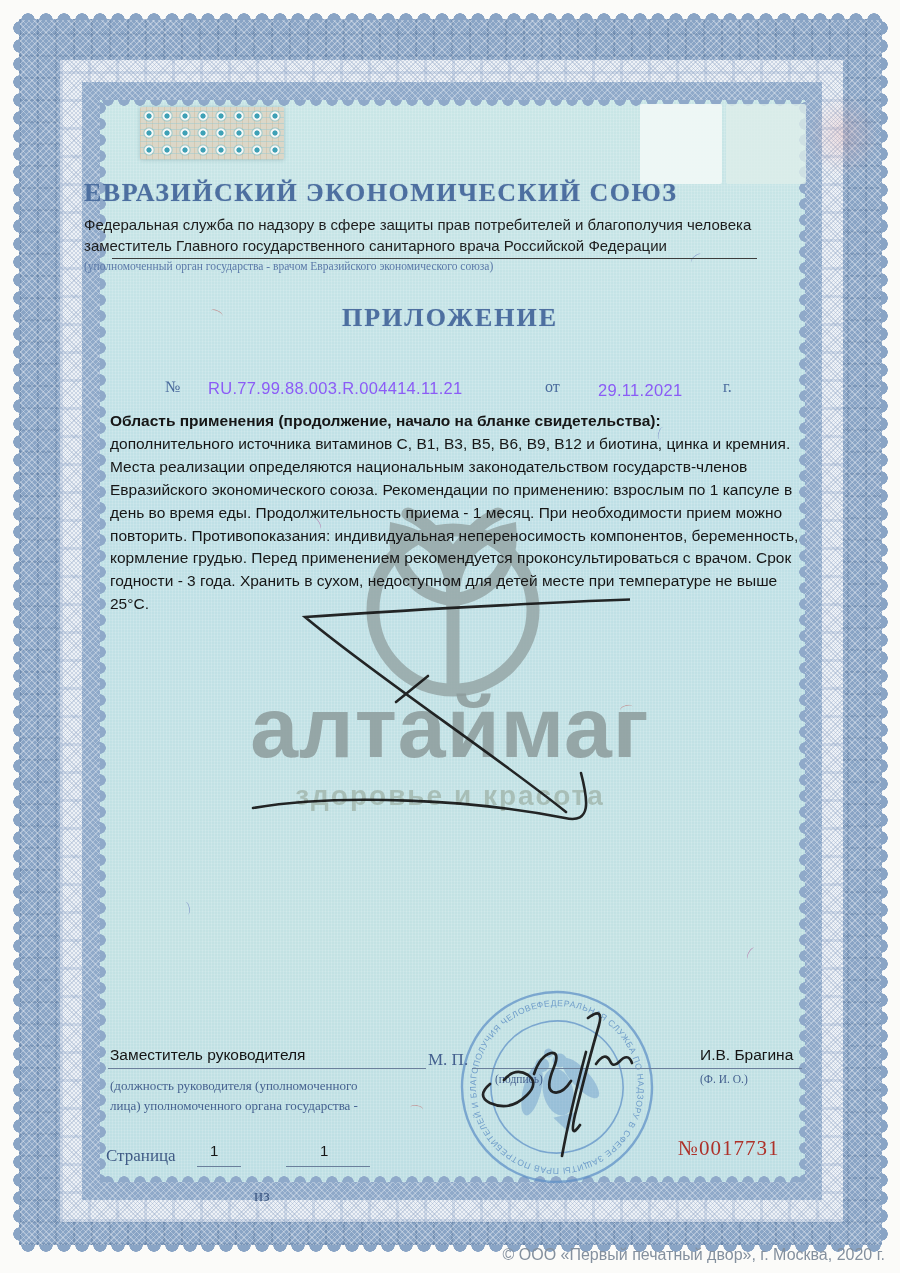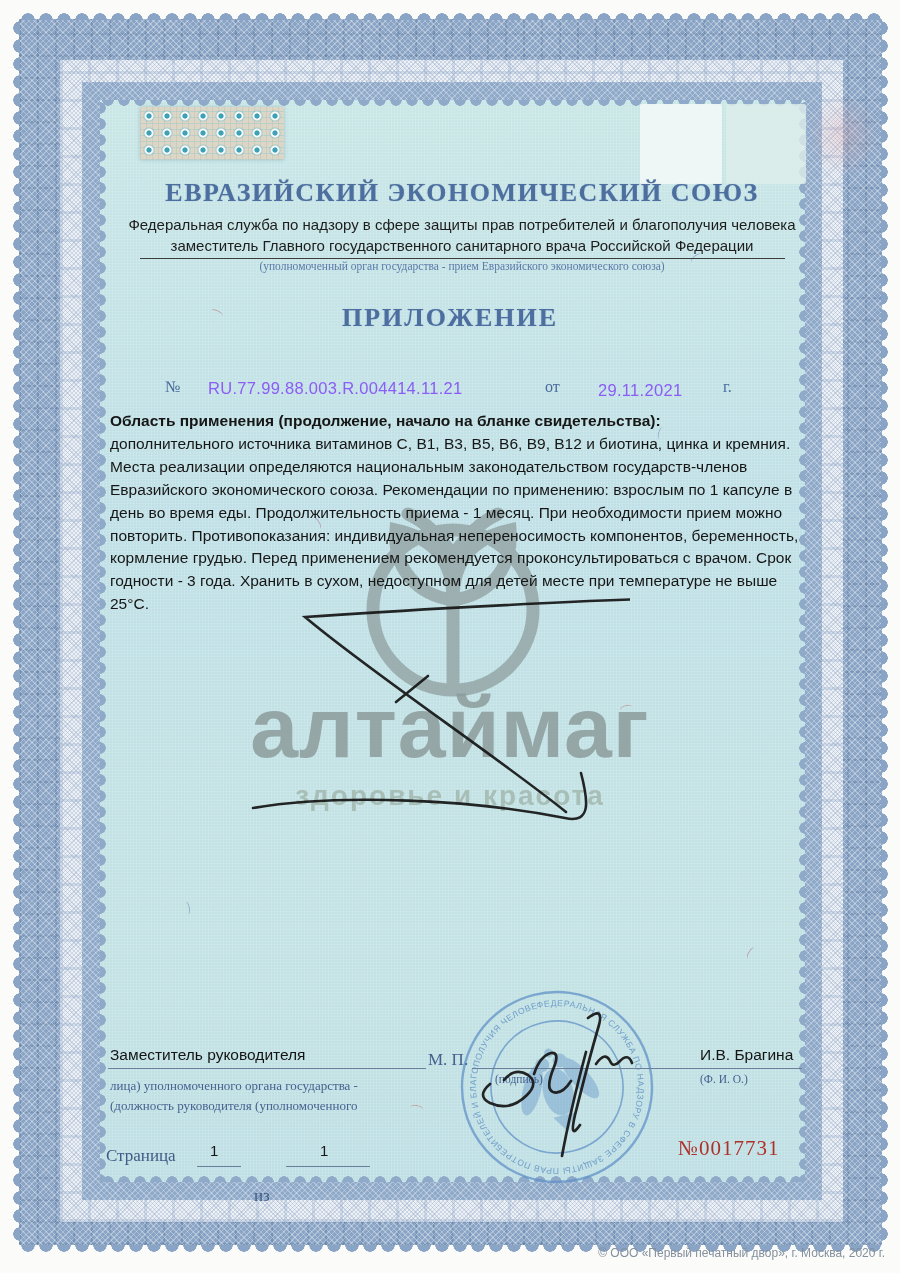--- a/index.html
+++ b/index.html
@@ -53,21 +53,21 @@
         repeating-linear-gradient(0deg,rgba(150,200,205,.5) 0 1px,transparent 1px 6px),
         repeating-linear-gradient(90deg,rgba(210,190,160,.6) 0 1px,transparent 1px 6px);
       background-size:18px 17px,18px 17px,auto,auto;box-shadow:0 0 4px rgba(120,160,170,.5);}
   .patch1{position:absolute;left:640px;top:104px;width:82px;height:80px;background:#eff8f5;opacity:.95;border-radius:2px;}
   .patch2{position:absolute;left:726px;top:104px;width:80px;height:80px;background:#ddeeea;opacity:.8;border-radius:2px;}
   .blush{position:absolute;left:795px;top:80px;width:95px;height:110px;
       background:radial-gradient(closest-side,rgba(225,160,160,.28),transparent 75%);}
   .fiber{position:absolute;width:13px;height:6px;border-top:1px solid;border-radius:50%;opacity:.55;}
   
   .txt{position:absolute;z-index:3;}
-  .header-block{left:112px;top:178px;width:700px;text-align:center;}
+  .header-block{left:84px;top:178px;width:700px;text-align:left;}
   .union-title{font-family:"Liberation Serif",serif;font-weight:bold;font-size:26px;
       letter-spacing:1.5px;color:#4d6fa0;text-shadow:0 0 1px rgba(77,111,160,.45);}
   .authority{font-size:15px;color:#1d1d1d;line-height:1.42;margin-top:6px;}
   .rule{width:645px;border-top:1.4px solid #3c3c3c;margin:1px auto 1px auto;}
   .authority-note{font-family:"Liberation Serif",serif;font-size:11.5px;color:#5b79a8;margin-top:1px;}
   .doc-title{left:100px;top:303px;width:700px;text-align:center;font-family:"Liberation Serif",serif;
       font-weight:bold;font-size:26px;letter-spacing:2px;color:#4d6fa0;text-shadow:0 0 1px rgba(77,111,160,.4);}
   .doc-subtitle{left:100px;top:346px;width:700px;text-align:center;font-family:"Liberation Serif",serif;
       font-weight:bold;font-size:19px;color:#4d6fa0;}
   .reg-label{font-family:"Liberation Serif",serif;font-size:16px;color:#4a6a9c;}
@@ -85,21 +85,21 @@
   .pos-title{left:110px;top:1046px;font-size:15.5px;color:#141414;}
   .u-line{position:absolute;border-top:1.2px solid #6b7f9b;z-index:3;}
   .small-note{font-family:"Liberation Serif",serif;font-size:13px;color:#45618f;line-height:1.5;}
   .mp{left:428px;top:1050px;font-family:"Liberation Serif",serif;font-size:17px;color:#45618f;}
   .caption{font-family:"Liberation Serif",serif;font-size:11.5px;color:#45618f;}
   .signer{left:700px;top:1046px;font-size:15.5px;color:#141414;text-align:center;}
   .page-row-label{font-family:Liberation Serif, serif;font-size:17px;color:#3f5a85;}
   .page-num{font-size:15px;color:#161616;}
   .form-number{left:678px;top:1136px;font-family:"Liberation Serif",serif;font-size:21px;
       letter-spacing:1px;color:#ae3129;}
-  .printer{position:absolute;right:15px;top:1246px;font-size:12px;color:#84909e;z-index:3;}
+  .printer{position:absolute;right:15px;top:1246px;font-size:16px;color:#84909e;z-index:3;}
   svg{display:block;}
 </style>
 </head>
 <body>
 
 <div class="page">
 
   <div class="band b1"></div>
   <div class="sc sc-h sc-out-top"></div>
   <div class="sc sc-h sc-out-bot"></div>
@@ -127,21 +127,21 @@
   <div class="patch2"></div>
   <div class="blush"></div>
 
   <div class="txt header-block">
     <div class="union-title">ЕВРАЗИЙСКИЙ ЭКОНОМИЧЕСКИЙ СОЮЗ</div>
     <div class="authority">
       <div>Федеральная служба по надзору в сфере защиты прав потребителей и благополучия человека</div>
       <div>заместитель Главного государственного санитарного врача Российской Федерации</div>
     </div>
     <div class="rule"></div>
-    <div class="authority-note">(уполномоченный орган государства - прием Евразийского экономического союза)</div>
+    <div class="authority-note">(уполномоченный орган государства - врачом Евразийского экономического союза)</div>
   </div>
 
   <div class="txt doc-title">ПРИЛОЖЕНИЕ</div>
 
   <div class="txt reg-label" style="left:165px;top:378px;">№</div>
   <div class="txt reg-value" style="left:208px;top:379px;">RU.77.99.88.003.R.004414.11.21</div>
   <div class="txt reg-label" style="left:545px;top:378px;">от</div>
   <div class="txt reg-value" style="left:598px;top:381px;">29.11.2021</div>
   <div class="txt reg-label" style="left:723px;top:378px;">г.</div>
 
@@ -199,22 +199,22 @@
       <path d="M66 62 q6 -18 17 -21 q9 -1 3 14 q-9 22 -1 25 q9 3 18 -11"></path>
       <path d="M120 6 q16 -12 11 7 q-10 34 -24 90 q-6 26 5 10"></path>
       <path d="M118 40 q-16 60 -24 104"></path>
       <path d="M128 52 q9 -13 14 -3 q3 7 9 1 q9 -10 13 1"></path>
     </g>
   </svg>
 
   <div class="txt pos-title">Заместитель  руководителя</div>
   <div class="u-line" style="left:108px;top:1068px;width:318px;"></div>
   <div class="txt small-note" style="left:110px;top:1076px;width:330px;">
+    <div>(должность руководителя (уполномоченного</div>
     <div>лица) уполномоченного органа государства -</div>
-    <div>(должность руководителя (уполномоченного</div>
   </div>
 
   <div class="txt mp">М. П.</div>
   <div class="u-line" style="left:472px;top:1068px;width:268px;"></div>
   <div class="txt caption" style="left:495px;top:1073px;">(подпись)</div>
 
   <div class="txt signer">И.В. Брагина</div>
   <div class="u-line" style="left:660px;top:1068px;width:142px;"></div>
   <div class="txt caption" style="left:700px;top:1073px;">(Ф. И. О.)</div>
 

